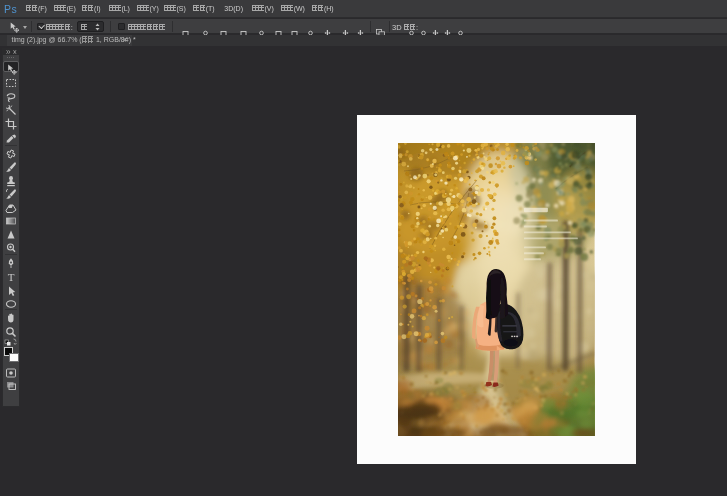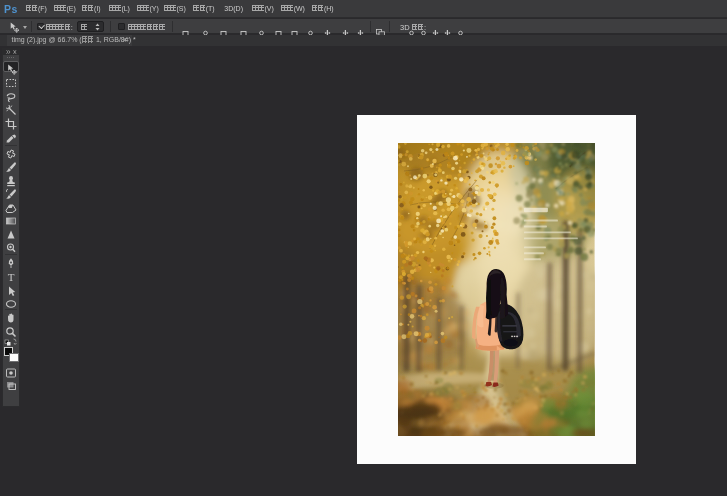--- a/index.html
+++ b/index.html
@@ -1,17 +1,17 @@
 <!DOCTYPE html>
 <html><head><meta charset="utf-8"><style>
 *{margin:0;padding:0;box-sizing:border-box}
 body{font-family:"Liberation Sans",sans-serif;background:#2a292c}
 #app{position:relative;width:727px;height:496px;overflow:hidden;background:#2a292c}
 #menubar{position:absolute;left:0;top:0;width:727px;height:17.5px;background:#3a3a3c;border-bottom:1px solid #2c2c2e}
-.ps{position:absolute;left:4px;top:2.5px;color:#4f93cf;font-size:10.5px;font-weight:bold;letter-spacing:0.5px}
+.ps{position:absolute;left:4px;top:2.5px;color:#4f93cf;font-size:10.5px;font-weight:normal;letter-spacing:0.5px}
 .mi{position:absolute;top:4.5px;color:#cdcdcd;font-size:7px;white-space:nowrap}
 .g{display:inline-block;width:5.6px;height:6.4px;margin:0 0.6px -0.5px 0;background-image:repeating-linear-gradient(to bottom,currentColor 0 0.8px,transparent 0.8px 2.4px),repeating-linear-gradient(to right,currentColor 0 0.8px,transparent 0.8px 3.3px);opacity:0.75}
 #optbar{position:absolute;left:0;top:18.5px;width:727px;height:15.5px;background:#3e3e40;border-bottom:1px solid #2a2a2c}
 #optbar .txt{position:absolute;top:4px;color:#cfcfcf;font-size:7.5px;white-space:nowrap}
 .sep{position:absolute;top:2px;width:1px;height:11px;background:#2e2e30}
 .oic{position:absolute;top:4px}
 #tabbar{position:absolute;left:0;top:35px;width:727px;height:10.5px;background:#323234}
 #tab{position:absolute;left:6.5px;top:0;width:125px;height:10.5px;background:#3a3a3c;color:#bdbdbd;font-size:7px;line-height:10.5px;padding-left:5px;white-space:nowrap}
 #tab .x{position:absolute;right:4px;top:0;color:#b0b0b0;font-size:8px}
 #toolbar{position:absolute;left:1.5px;top:48px;width:18px;height:358.5px;background:#3f3f41;border:1px solid #2b2b2d}
@@ -105,21 +105,21 @@
           <path d="M0.5 3.5 L2.3 2.3 L2.3 4.7 Z M6.5 3.5 L4.7 2.3 L4.7 4.7 Z" fill="#c9c9c9"></path>
         </svg></span>
       <span class="oic" style="left:357.0px"><svg width="7" height="8" viewBox="0 0 7 7">
           <rect x="2.8" y="0.5" width="1.2" height="6.5" fill="#c9c9c9"></rect>
           <path d="M0.5 3.5 L2.3 2.3 L2.3 4.7 Z M6.5 3.5 L4.7 2.3 L4.7 4.7 Z" fill="#c9c9c9"></path>
         </svg></span>
       <span class="oic" style="left:375.5px"><svg width="9" height="8" viewBox="0 0 9 8">
           <rect x="0.5" y="0.5" width="5" height="4.5" fill="none" stroke="#c9c9c9" stroke-width="0.8"></rect>
           <rect x="3" y="2.8" width="5.5" height="4.7" fill="#3e3e40" stroke="#c9c9c9" stroke-width="0.8"></rect>
         </svg></span>
-    <span class="txt" style="left:400px">3D <i class="g"></i><i class="g"></i>:</span>
+    <span class="txt" style="left:392px">3D <i class="g"></i><i class="g"></i>:</span>
     <span class="oic" style="left:408.0px"><svg width="7" height="8" viewBox="0 0 7 7">
           <circle cx="3.5" cy="3.5" r="1.8" fill="none" stroke="#c9c9c9" stroke-width="0.9"></circle>
           <rect x="0.5" y="5.5" width="6.5" height="1.2" fill="#c9c9c9"></rect>
         </svg></span>
       <span class="oic" style="left:420.0px"><svg width="7" height="8" viewBox="0 0 7 7">
           <circle cx="3.5" cy="3.5" r="1.8" fill="none" stroke="#c9c9c9" stroke-width="0.9"></circle>
           <rect x="0.5" y="5.5" width="6.5" height="1.2" fill="#c9c9c9"></rect>
         </svg></span>
       <span class="oic" style="left:432.0px"><svg width="7" height="8" viewBox="0 0 7 7">
           <rect x="2.8" y="0.5" width="1.2" height="6.5" fill="#c9c9c9"></rect>

